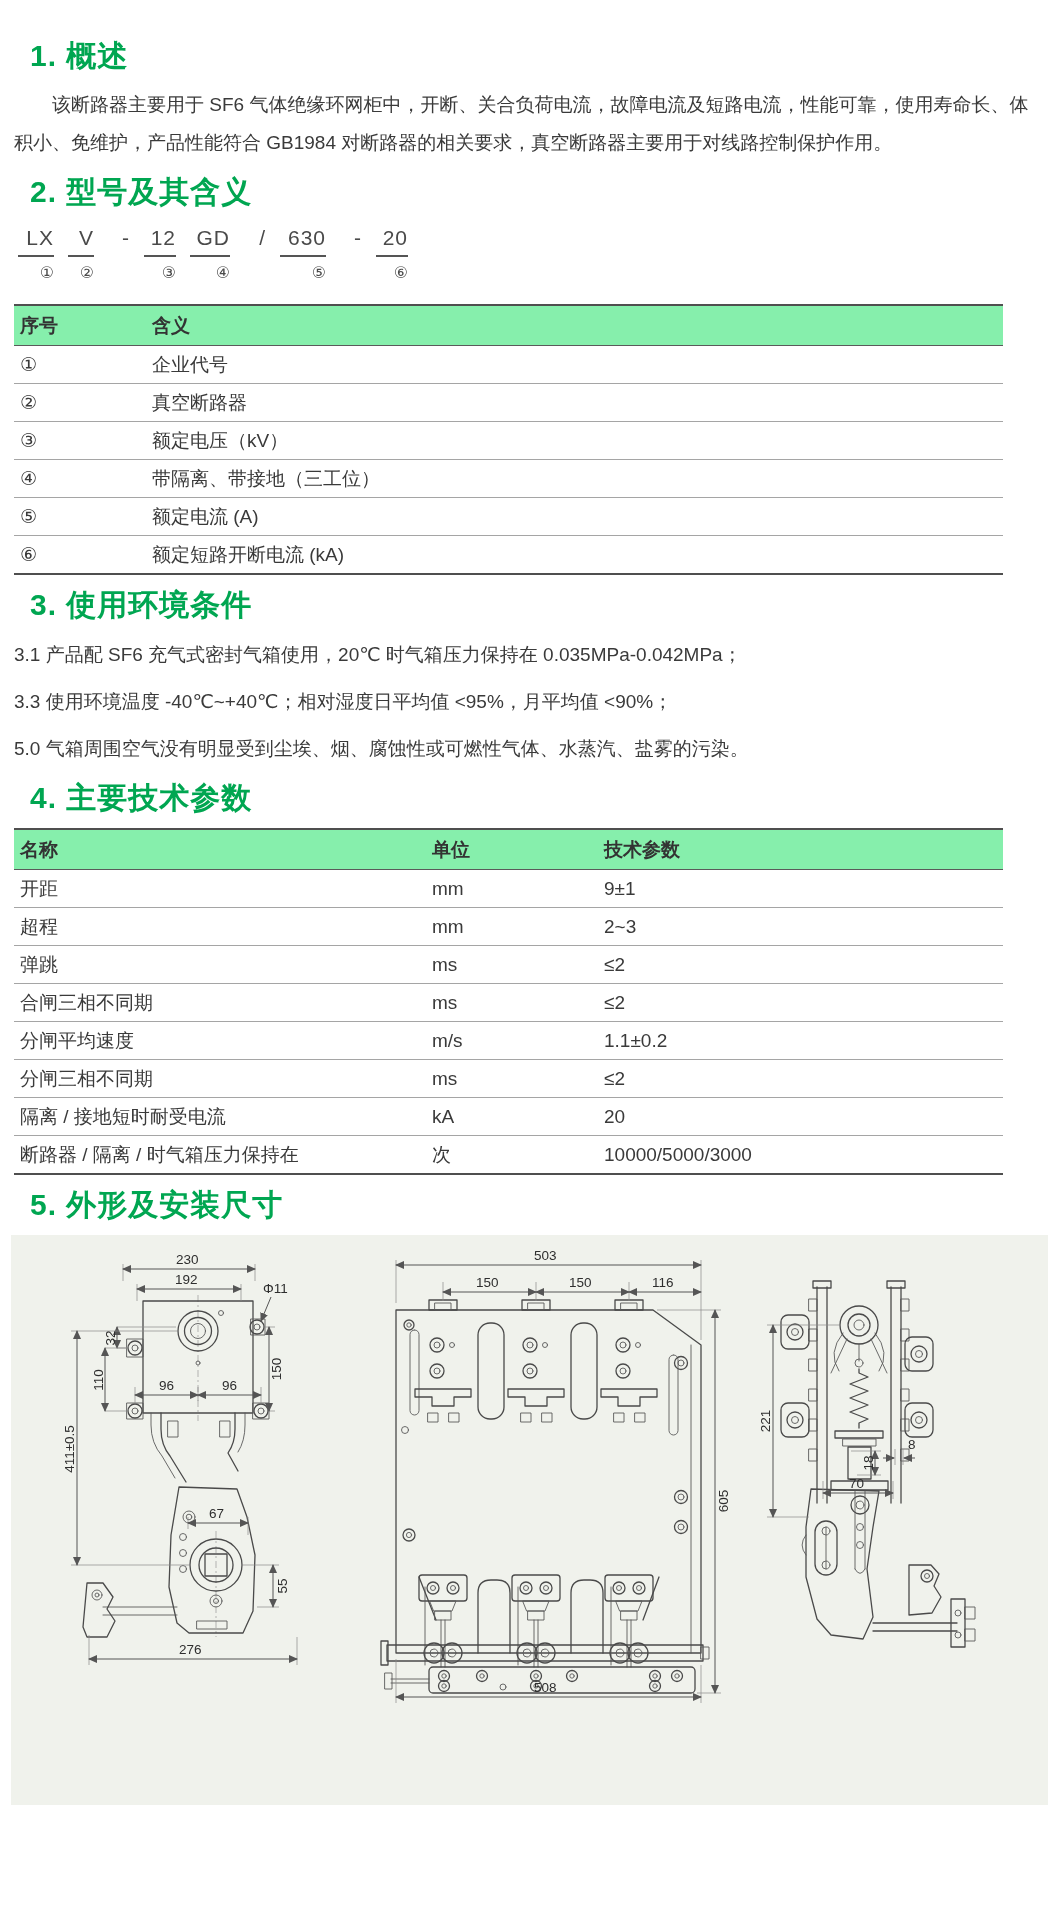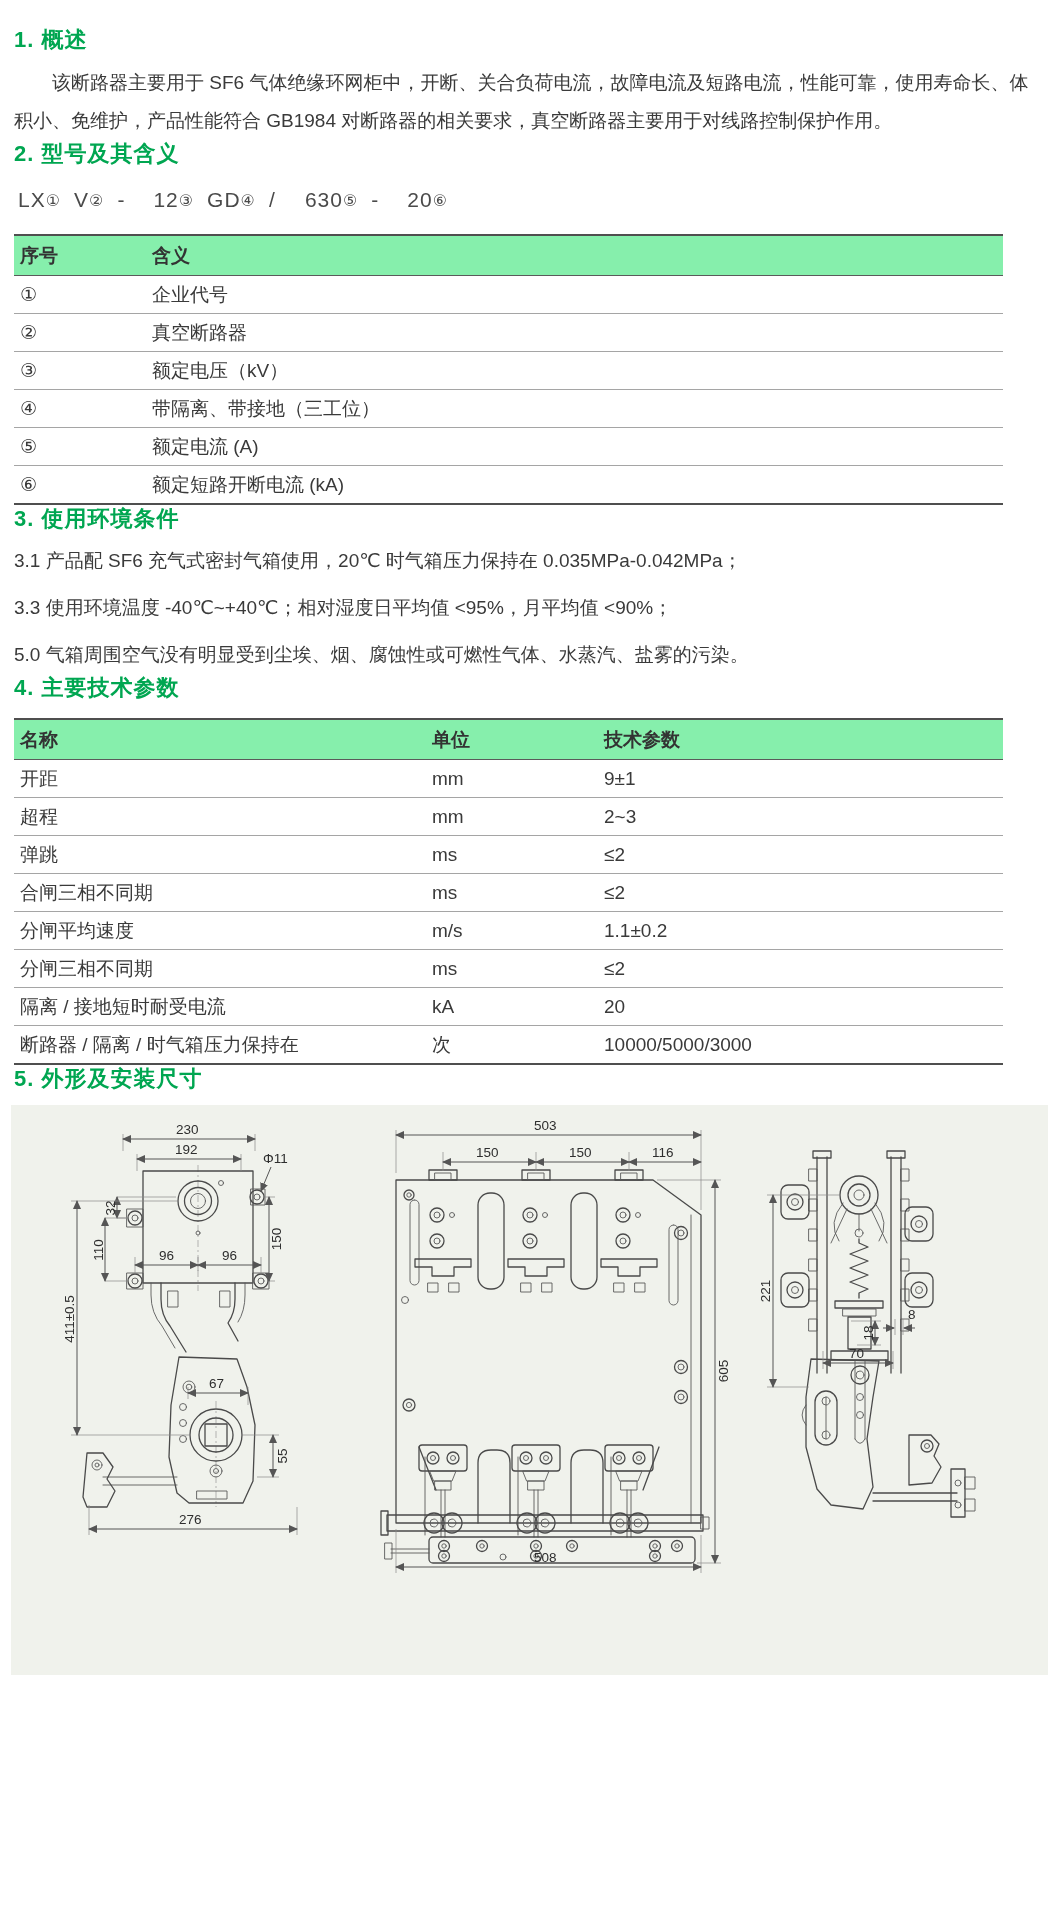--- a/index.html
+++ b/index.html
@@ -1,28 +1,28 @@
 <!DOCTYPE html>
 <html><head>
 <meta charset="utf-8">
 <style>
   html,body { margin:0; padding:0; background:#ffffff; }
   body { width:1061px; font-family:"Liberation Sans","DejaVu Sans",sans-serif; color:#333; }
   .content { padding:26px 14px 0 14px; }
 
-  h2.sec { color:#00a651; font-size:22px; font-weight:bold; margin:0; line-height:28px; letter-spacing:1px; }
+  h2.sec { color:#00a651; font-size:30px; font-weight:bold; margin:16px; line-height:28px; letter-spacing:1px; }
   .mt-s2 { margin-top:36px; }
   .mt-s3 { margin-top:56px; }
   .mt-s4 { margin-top:60px; }
   .mt-s5 { margin-top:52px; }
 
   .para { font-size:19px; line-height:38px; margin:10px 0 0 0; text-indent:2em; color:#3a3a3a; }
 
   .model { display:flex; align-items:flex-start; margin:20px 0 0 4px; }
-  .mpart { display:flex; flex-direction:row; align-items:center; margin-right:14px; min-width:22px; }
+  .mpart { display:flex; flex-direction:column; align-items:flex-end; margin-right:14px; min-width:22px; }
   .mtext { font-size:21px; line-height:24px; color:#4a4a4a; letter-spacing:1px; white-space:nowrap; }
   .mline { align-self:stretch; height:0; border-top:2px solid #555; margin:5px 0 6px 0; }
   .mnum  { font-size:16px; color:#4a4a4a; }
   .sep .mline { border-top-color:transparent; }
   .sep .mnum  { visibility:hidden; }
 
   table.dtable { border-collapse:collapse; width:989px; margin-top:22px;
                  border-top:2px solid #4f4f4f; border-bottom:2px solid #4f4f4f; }
   table.dtable th { background:#86efac; text-align:left; font-weight:bold; font-size:19px;
                     line-height:19px; padding:10px 6px; border-bottom:1.5px solid #5a5a5a; color:#333; }

